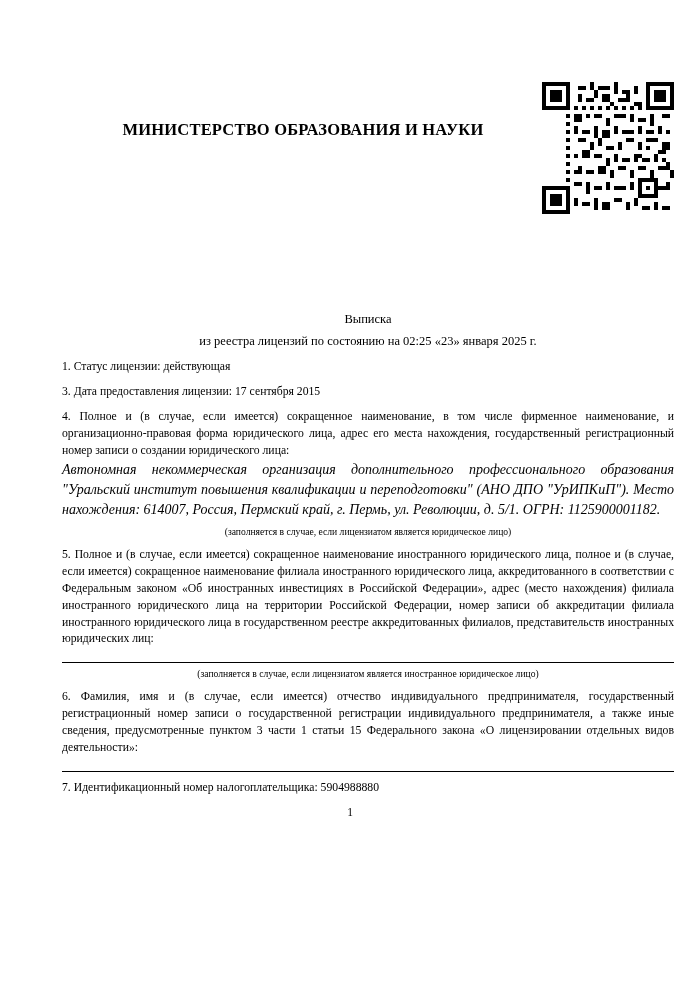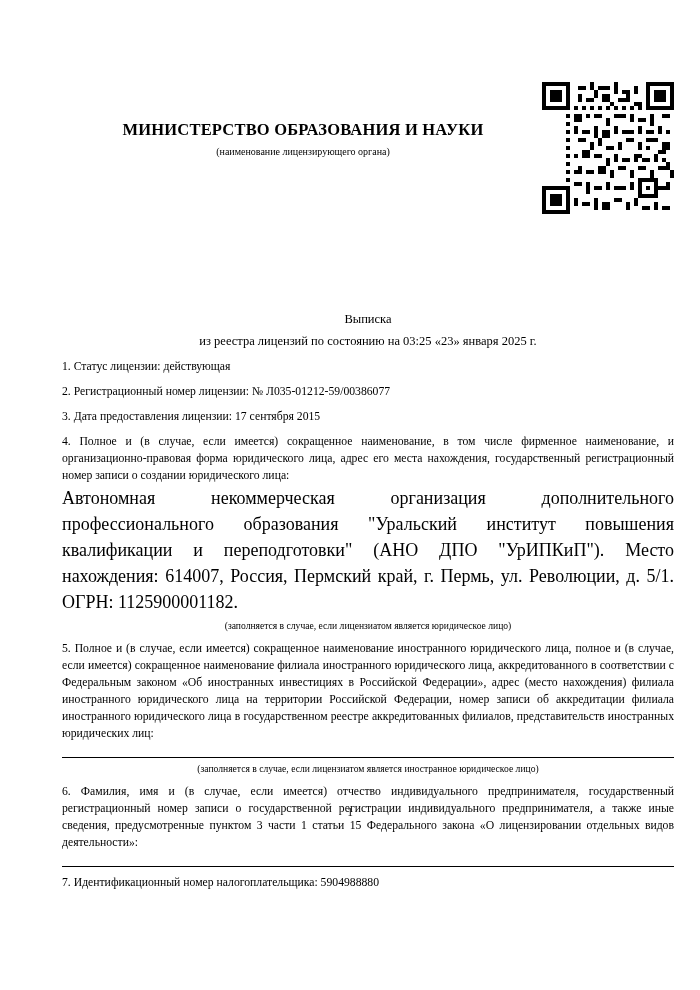--- a/index.html
+++ b/index.html
@@ -75,23 +75,24 @@
     font-size: 9.6px;
     margin-top: 4px;
   }
   .fill-line {
     border-bottom: 1px solid #000;
     height: 0;
     margin-top: 14px;
     margin-bottom: 4px;
   }
   .body-text {
-    font-size: 18px;
+    font-size: 14px;
     line-height: 1.45;
     text-align: justify;
+    font-style: italic;
   }
   .item-4-body { margin-top: 2px; }
   .page-number {
     position: absolute;
     bottom: 28px;
     left: 0;
     width: 100%;
     text-align: center;
     font-size: 11.5px;
   }
@@ -234,35 +235,31 @@
           <rect x="29" y="17" width="2" height="1"></rect>
             <rect x="31" y="20" width="1" height="2"></rect>
           <rect x="8" y="22" width="1" height="1"></rect>
             <rect x="29" y="26" width="2" height="1"></rect>
         </g>
       </svg>
     </div>
     <div class="org-title">
       <span>МИНИСТЕРСТВО ОБРАЗОВАНИЯ И НАУКИ</span>
     </div>
-    <div class="org-caption">(наименование лицензирующего органа)</div>
   </div>
 
   <div class="doc-title">
     <span>Выписка</span>
-    <span class="sub">из реестра лицензий по состоянию на 03:25 «23» января 2025 г.</span>
+    <span class="sub">из реестра лицензий по состоянию на 02:25 «23» января 2025 г.</span>
   </div>
 
   <div class="item">
     <p>1. Статус лицензии: действующая</p>
   </div>
 
-  <div class="item">
-    <p>2. Регистрационный номер лицензии: № Л035-01212-59/00386077</p>
-  </div>
 
   <div class="item">
     <p>3. Дата предоставления лицензии: 17 сентября 2015</p>
   </div>
 
   <div class="item">
     <p>4. Полное и (в случае, если имеется) сокращенное наименование, в том числе фирменное наименование, и организационно-правовая форма юридического лица, адрес его места нахождения, государственный регистрационный номер записи о создании юридического лица:</p>
     <p class="body-text item-4-body">Автономная некоммерческая организация дополнительного профессионального образования "Уральский институт повышения квалификации и переподготовки" (АНО ДПО "УрИПКиП"). Место нахождения: 614007, Россия, Пермский край, г. Пермь, ул. Революции, д. 5/1. ОГРН: 1125900001182.</p>
     <div class="note">(заполняется в случае, если лицензиатом является юридическое лицо)</div>
   </div>

